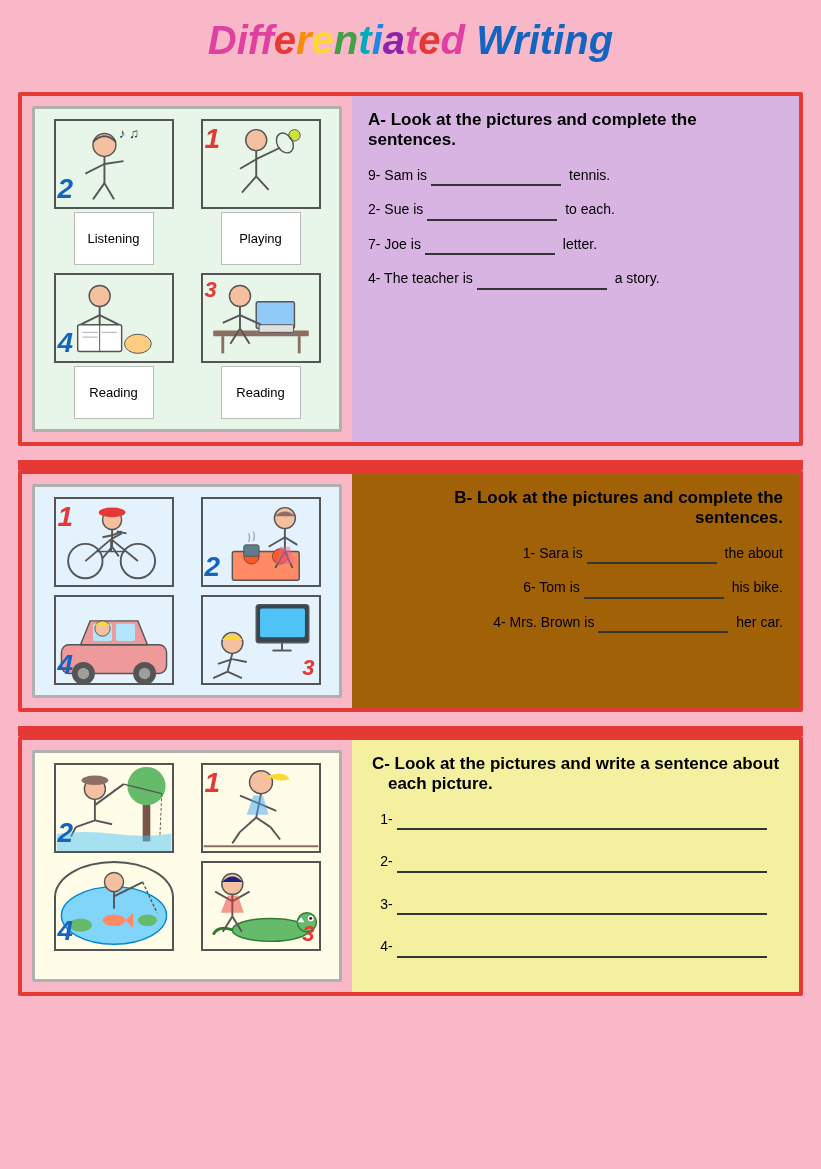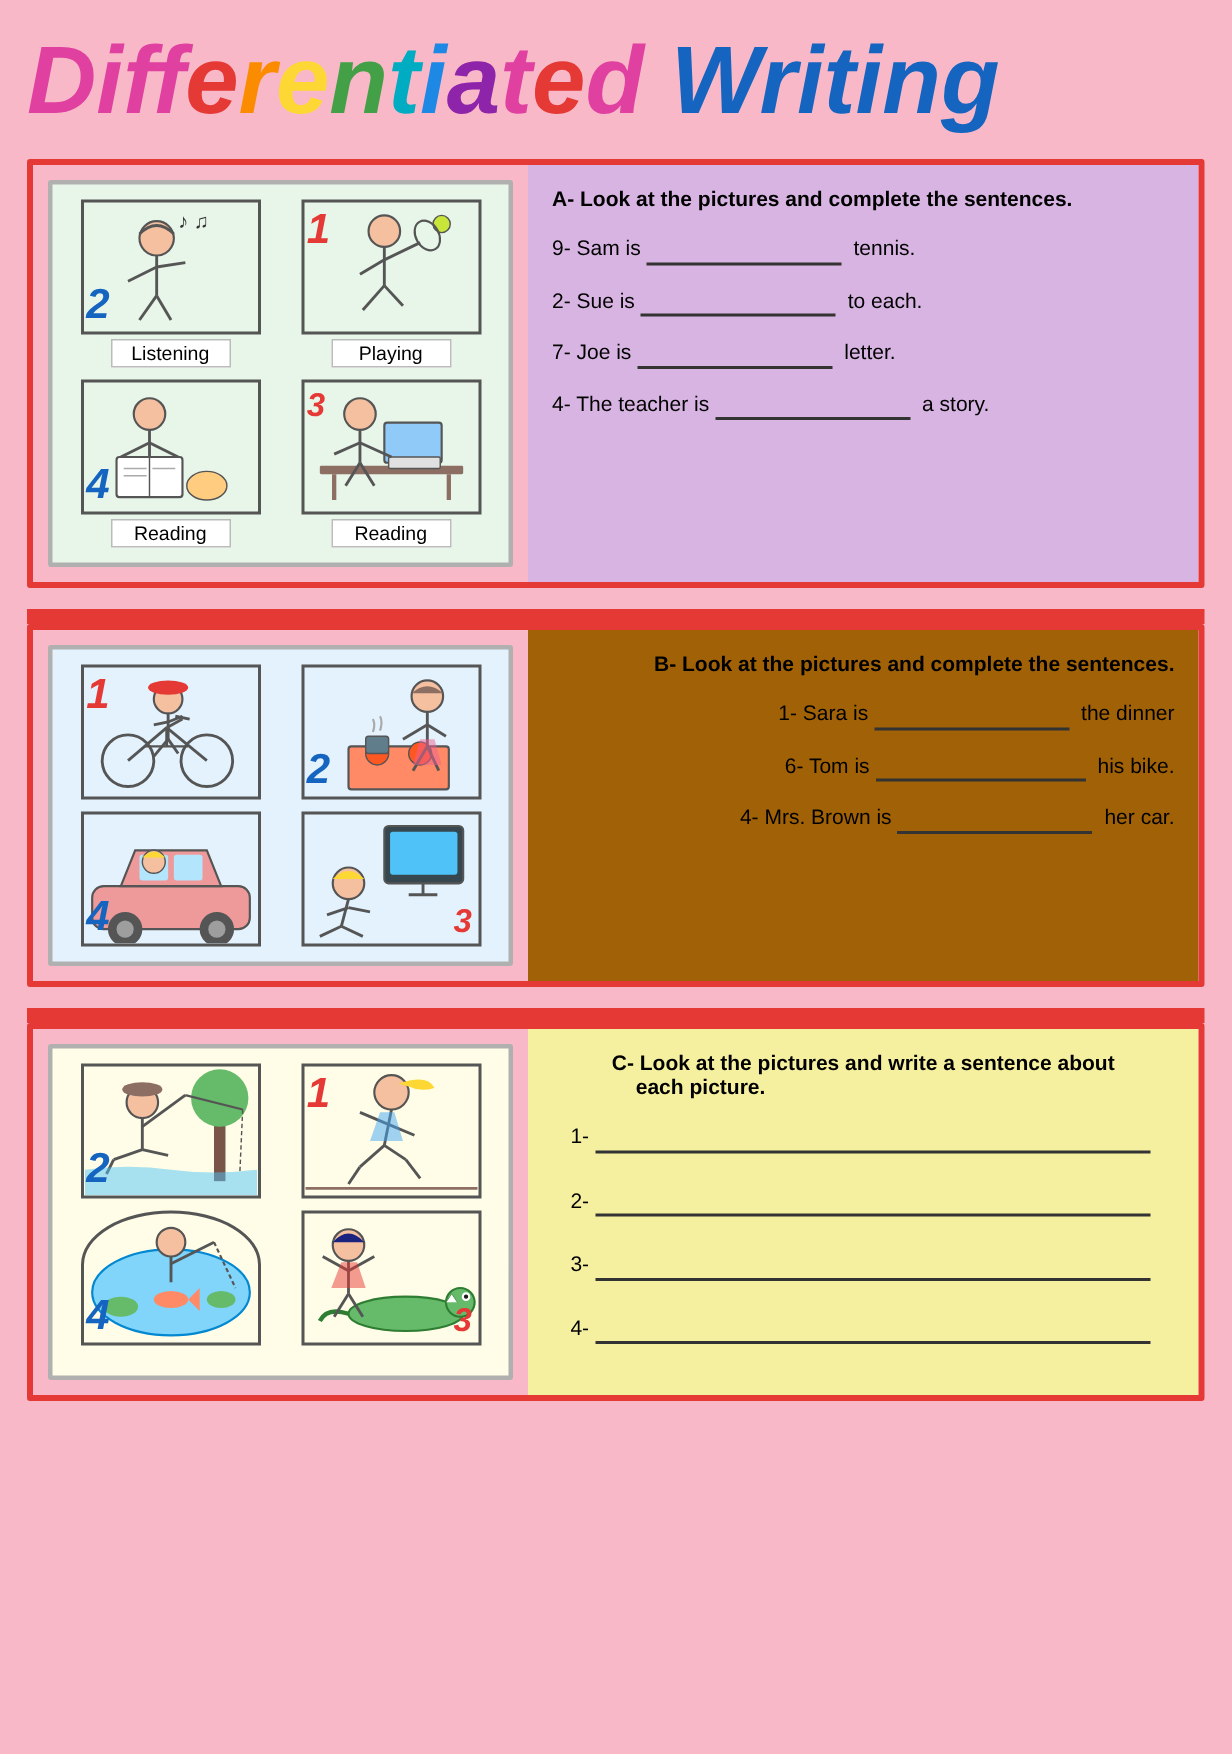--- a/index.html
+++ b/index.html
@@ -5,25 +5,25 @@
     * { box-sizing: border-box; margin: 0; padding: 0; }
     body {
       width: 821px;
       min-height: 1169px;
       background: #f9b8c8;
       font-family: Arial, sans-serif;
       padding: 18px;
     }
 
     .title {
-      text-align: left;
-      font-size: 64px;
+      text-align: center;
+      font-size: 40px;
       font-weight: bold;
       font-style: italic;
-      margin-bottom: 18px;
+      margin-bottom: 30px;
       line-height: 1.1;
     }
 
     .section-wrapper {
       margin-bottom: 14px;
       border: 4px solid #e53935;
       border-radius: 2px;
       overflow: hidden;
     }
 
@@ -74,21 +74,21 @@
       width: 100%;
       height: 100%;
     }
 
     .picture-label {
       font-size: 13px;
       margin-top: 3px;
       text-align: center;
       background: #fff;
       border: 1px solid #bbb;
-      padding: 1px 8px;
+      padding: 18px 8px;
       min-width: 80px;
     }
 
     .number-badge {
       position: absolute;
       left: 2px;
       bottom: 2px;
       font-size: 22px;
       font-weight: bold;
       color: #1565c0;
@@ -101,21 +101,21 @@
       display: flex;
       flex-direction: column;
       justify-content: flex-start;
     }
 
     .section-a { background: #d8b4e2; }
     .section-b { background: #a16207; text-align: right; }
     .section-c { background: #f5f0a0; align-items: center; }
 
     .q-title {
-      font-size: 14px;
+      font-size: 17px;
       font-weight: bold;
       margin-bottom: 14px;
     }
 
     .q-line {
       font-size: 14px;
       margin-bottom: 12px;
       line-height: 1.6;
     }
 
@@ -397,21 +397,21 @@
               <line x1="30" y1="65" x2="45" y2="68" stroke="#555" stroke-width="2"></line>
             </svg>
           </div>
         </div>
       </div>
     </div>
 
     <div class="questions-panel section-b">
       <div class="q-title">B- Look at the pictures and complete the sentences.</div>
       <div class="q-line">
-        <span>1- Sara is</span><span class="blank"></span><span> the dinner</span>
+        <span>1- Sara is</span><span class="blank"></span><span> the about</span>
       </div>
       <div class="q-line">
         <span>6- Tom is</span><span class="blank" style="width:140px;"></span><span> his bike.</span>
       </div>
       <div class="q-line">
         <span>4- Mrs. Brown is</span><span class="blank"></span><span> her car.</span>
       </div>
     </div>
   </div>
 </div>

